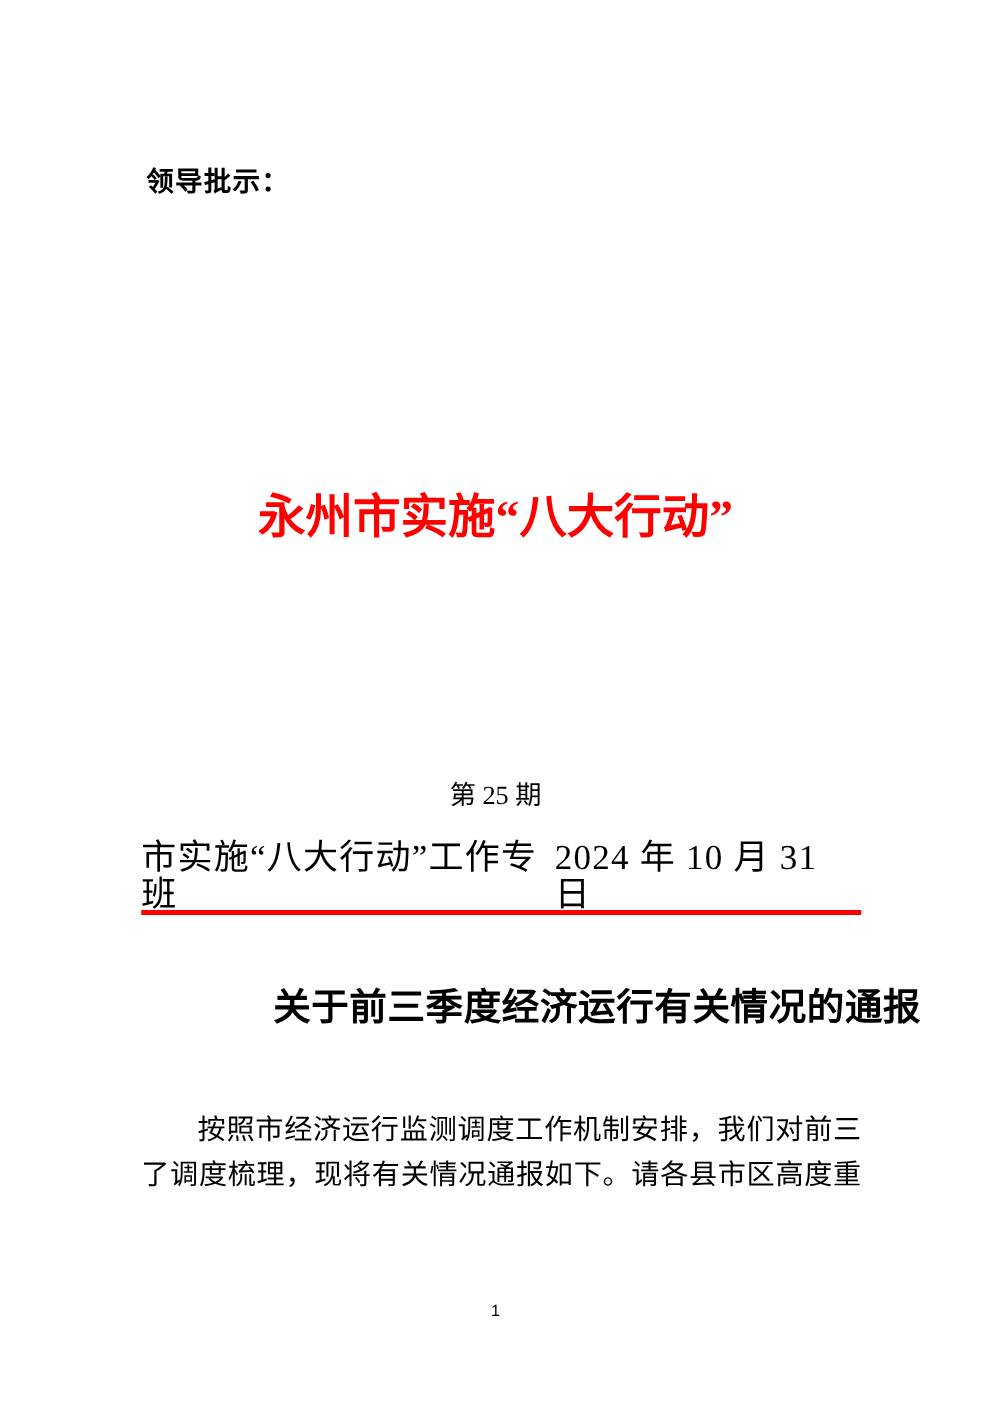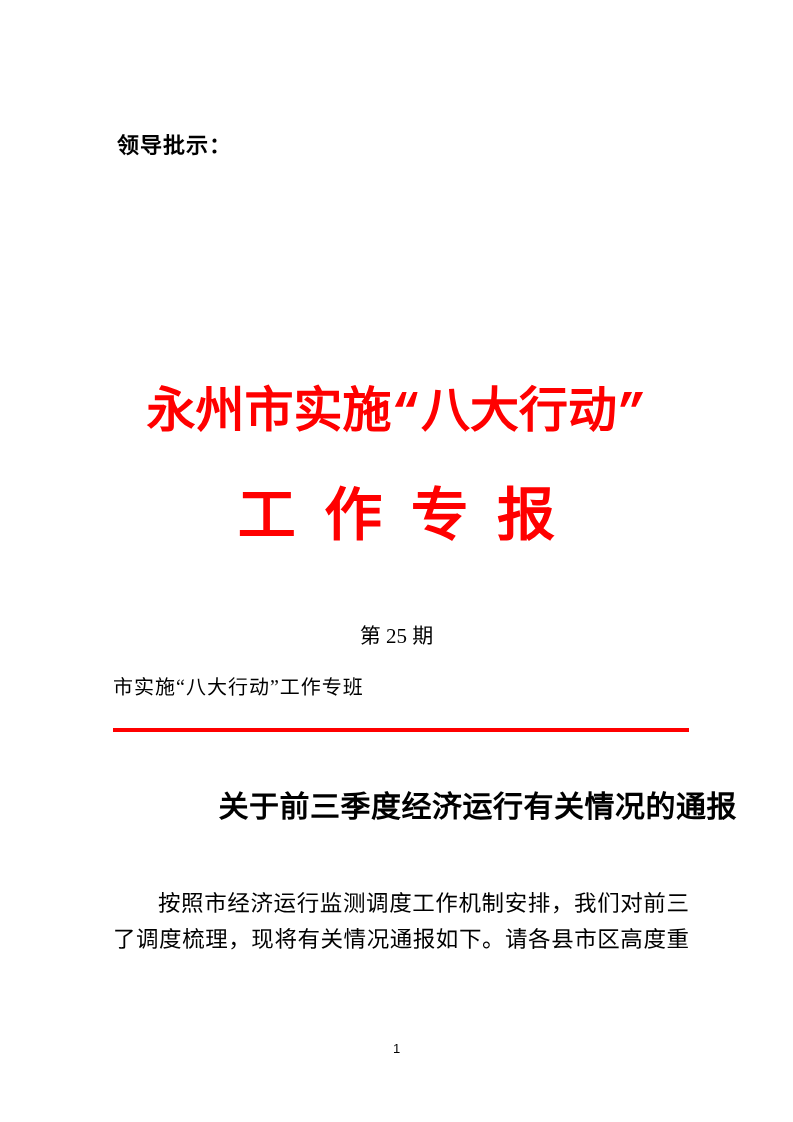--- a/index.html
+++ b/index.html
@@ -36,25 +36,24 @@
   .masthead {
     position: absolute;
     left: 56px;
     right: 56px;
     top: 378px;
     text-align: center;
     color: var(--accent);
     font-weight: bold;
   }
   .masthead-line1 {
-    font-size: 49px;
+    font-size: 38px;
     line-height: 72px;
     letter-spacing: 0;
     white-space: nowrap;
-    font-family: Liberation Mono, monospace;
   }
   .masthead-line2 {
     margin-top: 30px;
     font-size: 58px;
     line-height: 72px;
     letter-spacing: 0.12em;
     text-indent: 0.12em;
     white-space: nowrap;
   }
   
@@ -69,21 +68,21 @@
   }
   
   .byline {
     position: absolute;
     left: 113px;
     right: 113px;
     top: 672px;
     display: flex;
     justify-content: space-between;
     align-items: baseline;
-    font-size: 20px;
+    font-size: 28px;
     line-height: 30px;
   }
   .byline .org { letter-spacing: 1px; }
   .byline .date { letter-spacing: 1px; }
   
   .red-rule {
     position: absolute;
     left: 113px;
     width: 576px;
     top: 728px;
@@ -134,27 +133,27 @@
 </style>
 </head>
 <body>
 
 <div class="page">
 
   <div class="leader-note">领导批示：</div>
 
   <div class="masthead">
     <div class="masthead-line1">永州市实施“八大行动”</div>
-    <div class="masthead-line2">工 作 专 报</div>
   </div>
 
   <div class="issue">第 25 期</div>
 
   <div class="byline">
     <span class="org">市实施“八大行动”工作专班</span>
+    <span class="date">2024 年 10 月 31 日</span>
   </div>
 
   <div class="red-rule"></div>
 
   <div class="article-title">关于前三季度经济运行有关情况的通报</div>
 
   <div class="body-text">
     <div class="body-line indent">按照市经济运行监测调度工作机制安排，我们对前三季</div>
     <div class="body-line">了调度梳理，现将有关情况通报如下。请各县市区高度重视，</div>
   </div>

